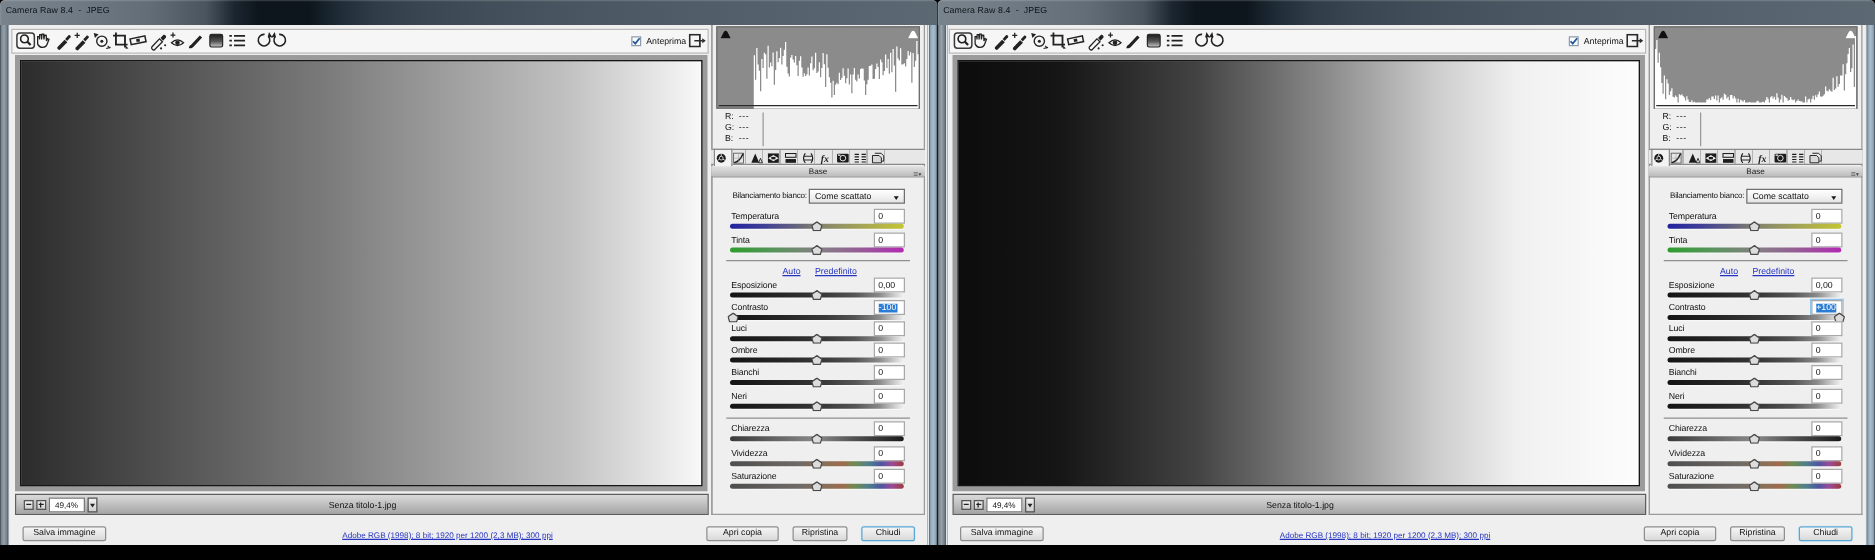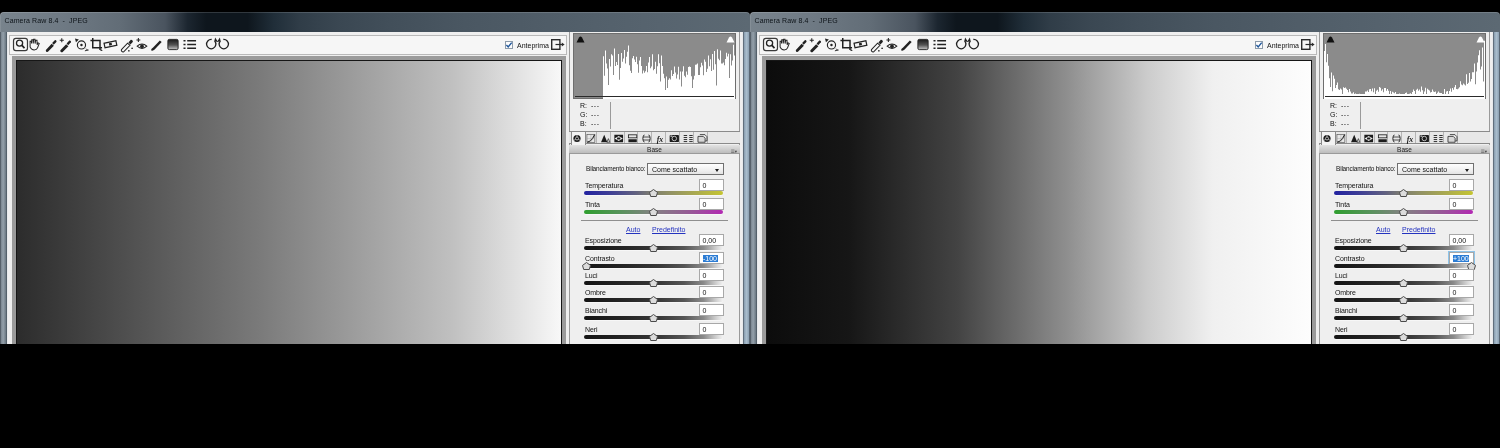--- a/index.html
+++ b/index.html
@@ -1,15 +1,15 @@
 <!DOCTYPE html>
 <html><head><meta charset="utf-8"><style>
 *{margin:0;padding:0;box-sizing:border-box}
 html,body{width:1500px;height:448px;overflow:hidden;background:#000;font-family:"Liberation Sans",sans-serif}
-.win{position:absolute;top:12px;width:750px;height:332px;overflow:hidden}
+.win{position:absolute;top:0;width:750px;height:436px;overflow:hidden}
 .tbar{position:absolute;left:0;top:0;width:750px;height:20px;border-radius:4px 4px 0 0;
 background:linear-gradient(90deg,#78838c 0%,#6f7a84 8%,#626d77 16%,#4a545f 22%,#1c2630 25%,#0e161d 27.5%,#0e161d 33%,#202e39 36.5%,#303d48 40%,#3a4752 45%,#424f5a 52%,#4a5762 62%,#515e69 75%,#57646f 88%,#5c6973 100%);
 box-shadow:inset 0 1px 0 rgba(255,255,255,.15), inset 1px 0 0 rgba(255,255,255,.1)}
 .ttext{position:absolute;left:4.5px;top:5px;font-size:7px;color:#0d1318;letter-spacing:.1px}
 .edge{position:absolute}
 .eL{left:0;top:20px;width:8px;height:421px;background:linear-gradient(90deg,#39424b 0%,#7b8791 14%,#94a0aa 40%,#707d87 70%,#525e68 82%,#e2e5e8 88%,#eceeef 100%)}
 .eR{right:0;top:20px;width:8px;height:421px;background:linear-gradient(270deg,#39424b 0%,#8fa3b5 16%,#aabecd 45%,#8ba0b2 72%,#5e6b78 82%,#e2e5e8 88%,#eceeef 100%)}
 .eB{left:0;top:441px;width:750px;height:7px;background:linear-gradient(90deg,#4a555f 0%,#3d4852 12%,#1b242d 22%,#141d26 30%,#2b3640 40%,#3e4954 55%,#48535e 75%,#4d5963 100%);box-shadow:inset 0 1px 0 rgba(255,255,255,.18)}
 .content{position:absolute;left:8px;top:20px;width:734px;height:421px;background:#efefef}
 .content>*{position:absolute}

